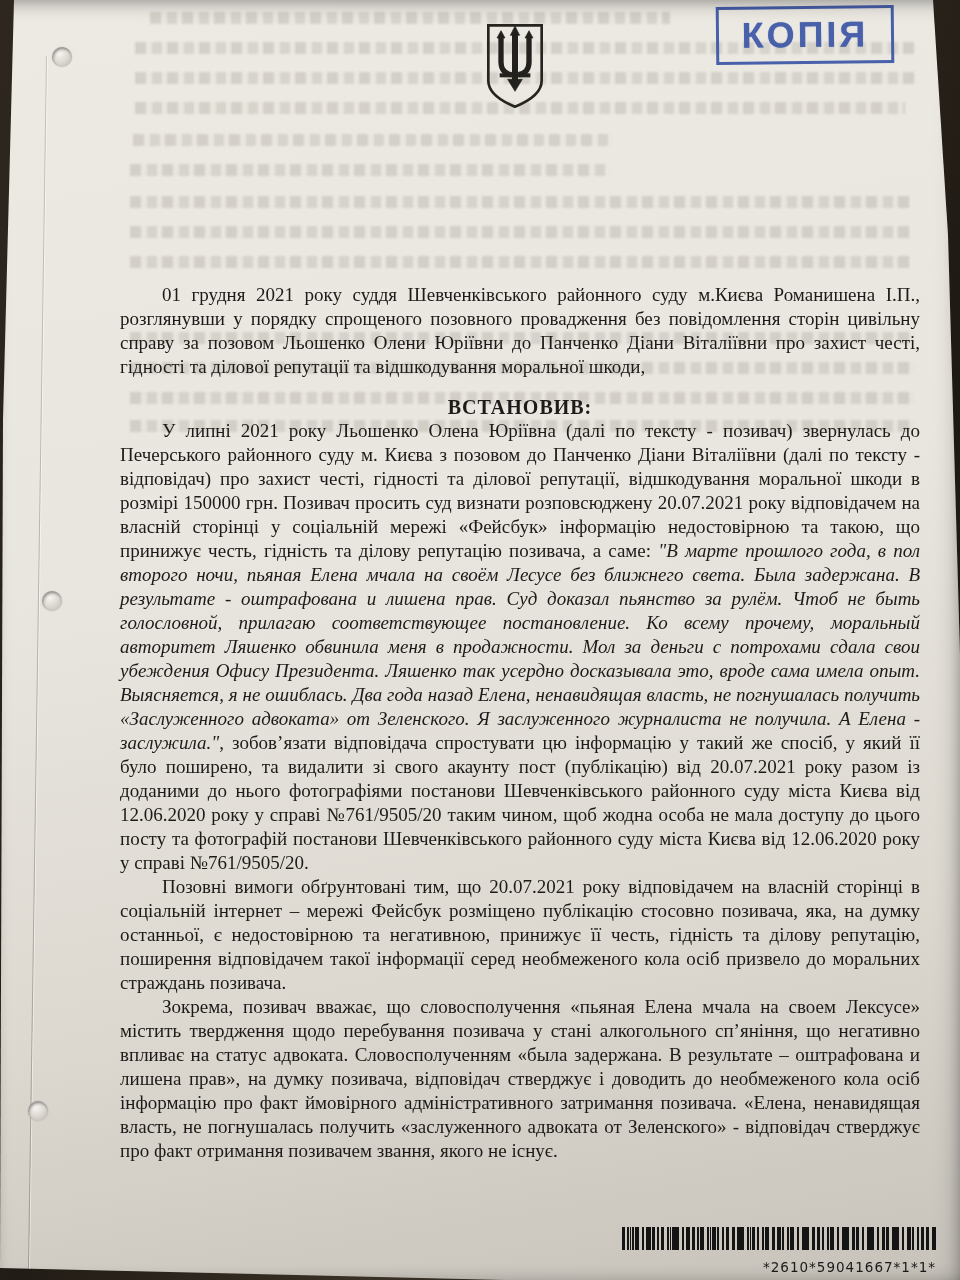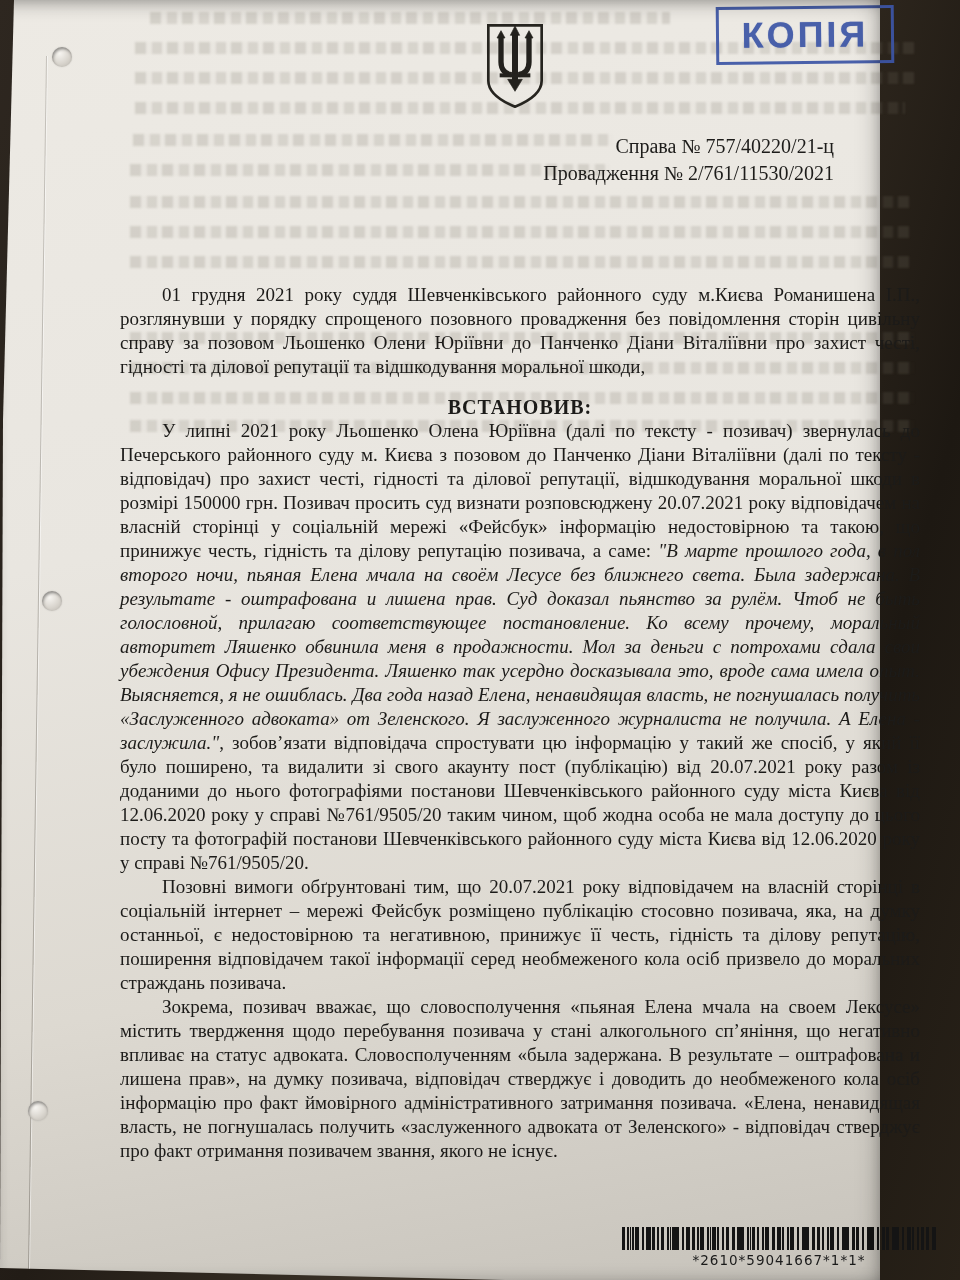--- a/index.html
+++ b/index.html
@@ -2,21 +2,21 @@
 <html><head>
 <meta charset="utf-8">
 <style>
   html, body { margin:0; padding:0; }
   body {
     width:960px; height:1280px; overflow:hidden; position:relative;
     background: linear-gradient(105deg, #2e2720 0%, #221c16 28%, #3a3126 55%, #1d1812 82%, #282118 100%);
     font-family: "Liberation Serif", "DejaVu Serif", serif;
   }
   .paper {
-    position:absolute; left:0; top:0; width:880px; height:1280px;
+    position:absolute; left:0; top:0; width:960px; height:1280px;
     background: linear-gradient(170deg, #edeae4 0%, #e9e6e0 40%, #ddd9d1 72%, #c7c3bb 100%);
     clip-path: polygon(14px 0, 933px 0, 948px 235px, 960px 655px, 960px 1280px, 505px 1280px, 0 1268px, 3px 420px);
   }
   .paper::before {
     content:""; position:absolute; inset:0; pointer-events:none; z-index:6;
     box-shadow: inset 0 12px 20px -12px rgba(0,0,0,.45),
                 inset -16px 0 26px -18px rgba(0,0,0,.38),
                 inset 0 -10px 18px -12px rgba(0,0,0,.25);
   }
   
@@ -69,21 +69,21 @@
   .barcode { position:absolute; left:622px; top:1227px; width:314px; z-index:3; text-align:center; }
   .bars {
     height:23px; width:100%;
     background:
       repeating-linear-gradient(90deg, #141414 0 2px, transparent 2px 5px),
       repeating-linear-gradient(90deg, #141414 0 1px, transparent 1px 8px),
       repeating-linear-gradient(90deg, #141414 0 3px, transparent 3px 13px);
   }
   .barcode-label {
     font-family:"DejaVu Sans", sans-serif; font-size:13.5px; letter-spacing:1px;
-    color:#1b1b1b; margin-top:2px;
+    color:#1b1b1b; margin-top:9px;text-align:right;
   }
 </style>
 </head>
 <body>
 
 <div class="paper">
 
   <div class="ghost" style="left:150px; top:12px;  width:520px;"></div>
   <div class="ghost" style="left:135px; top:42px;  width:780px;"></div>
   <div class="ghost" style="left:135px; top:72px;  width:780px;"></div>
@@ -111,24 +111,20 @@
         <path d="M27 80 H73" fill="none" stroke-width="6"></path>
         <path d="M39 86 L50 104 L61 86 Z" stroke-width="1"></path>
       </g>
     </svg>
   </div>
 
   <div class="stamp">
     <span>КОПІЯ</span>
   </div>
 
-  <div class="case-block">
-    <div>Справа № 757/40220/21-ц</div>
-    <div>Провадження № 2/761/11530/2021</div>
-  </div>
 
 
   <div class="doc-body">
     <div>
         <p><span>01 грудня 2021 року суддя Шевченківського районного суду м.Києва Романишена І.П., розглянувши у порядку спрощеного позовного провадження без повідомлення сторін цивільну справу за позовом Льошенко Олени Юріївни до Панченко Діани Віталіївни про захист честі, гідності та ділової репутації та відшкодування моральної шкоди,</span></p>
       </div>
     <h2 class="established">ВСТАНОВИВ:</h2>
     <div>
         <p><span>У липні 2021 року Льошенко Олена Юріївна (далі по тексту - позивач) звернулась до Печерського районного суду м. Києва з позовом до Панченко Діани Віталіївни (далі по тексту - відповідач) про захист честі, гідності та ділової репутації, відшкодування моральної шкоди в розмірі 150000 грн. Позивач просить суд визнати розповсюджену 20.07.2021 року відповідачем на власній сторінці у соціальній мережі «Фейсбук» інформацію недостовірною та такою, що принижує честь, гідність та ділову репутацію позивача, а саме: </span><span class="seg-italic">"В марте прошлого года, в пол второго ночи, пьяная Елена мчала на своём Лесусе без ближнего света. Была задержана. В результате - оштрафована и лишена прав. Суд доказал пьянство за рулём. Чтоб не быть голословной, прилагаю соответствующее постановление. Ко всему прочему, моральный авторитет Ляшенко обвинила меня в продажности. Мол за деньги с потрохами сдала свои убеждения Офису Президента. Ляшенко так усердно досказывала это, вроде сама имела опыт. Выясняется, я не ошиблась. Два года назад Елена, ненавидящая власть, не погнушалась получить «Заслуженного адвоката» от Зеленского. Я заслуженного журналиста не получила. А Елена - заслужила."</span><span>, зобов’язати відповідача спростувати цю інформацію у такий же спосіб, у який її було поширено, та видалити зі свого акаунту пост (публікацію) від 20.07.2021 року разом із доданими до нього фотографіями постанови Шевченківського районного суду міста Києва від 12.06.2020 року у справі №761/9505/20 таким чином, щоб жодна особа не мала доступу до цього посту та фотографій постанови Шевченківського районного суду міста Києва від 12.06.2020 року у справі №761/9505/20.</span></p>
         <p><span>Позовні вимоги обґрунтовані тим, що 20.07.2021 року відповідачем на власній сторінці в соціальній інтернет – мережі Фейсбук  розміщено публікацію стосовно позивача, яка, на думку останньої, є недостовірною та негативною, принижує її честь, гідність та ділову репутацію, поширення  відповідачем такої інформації серед необмеженого кола осіб призвело до моральних страждань позивача.</span></p>

